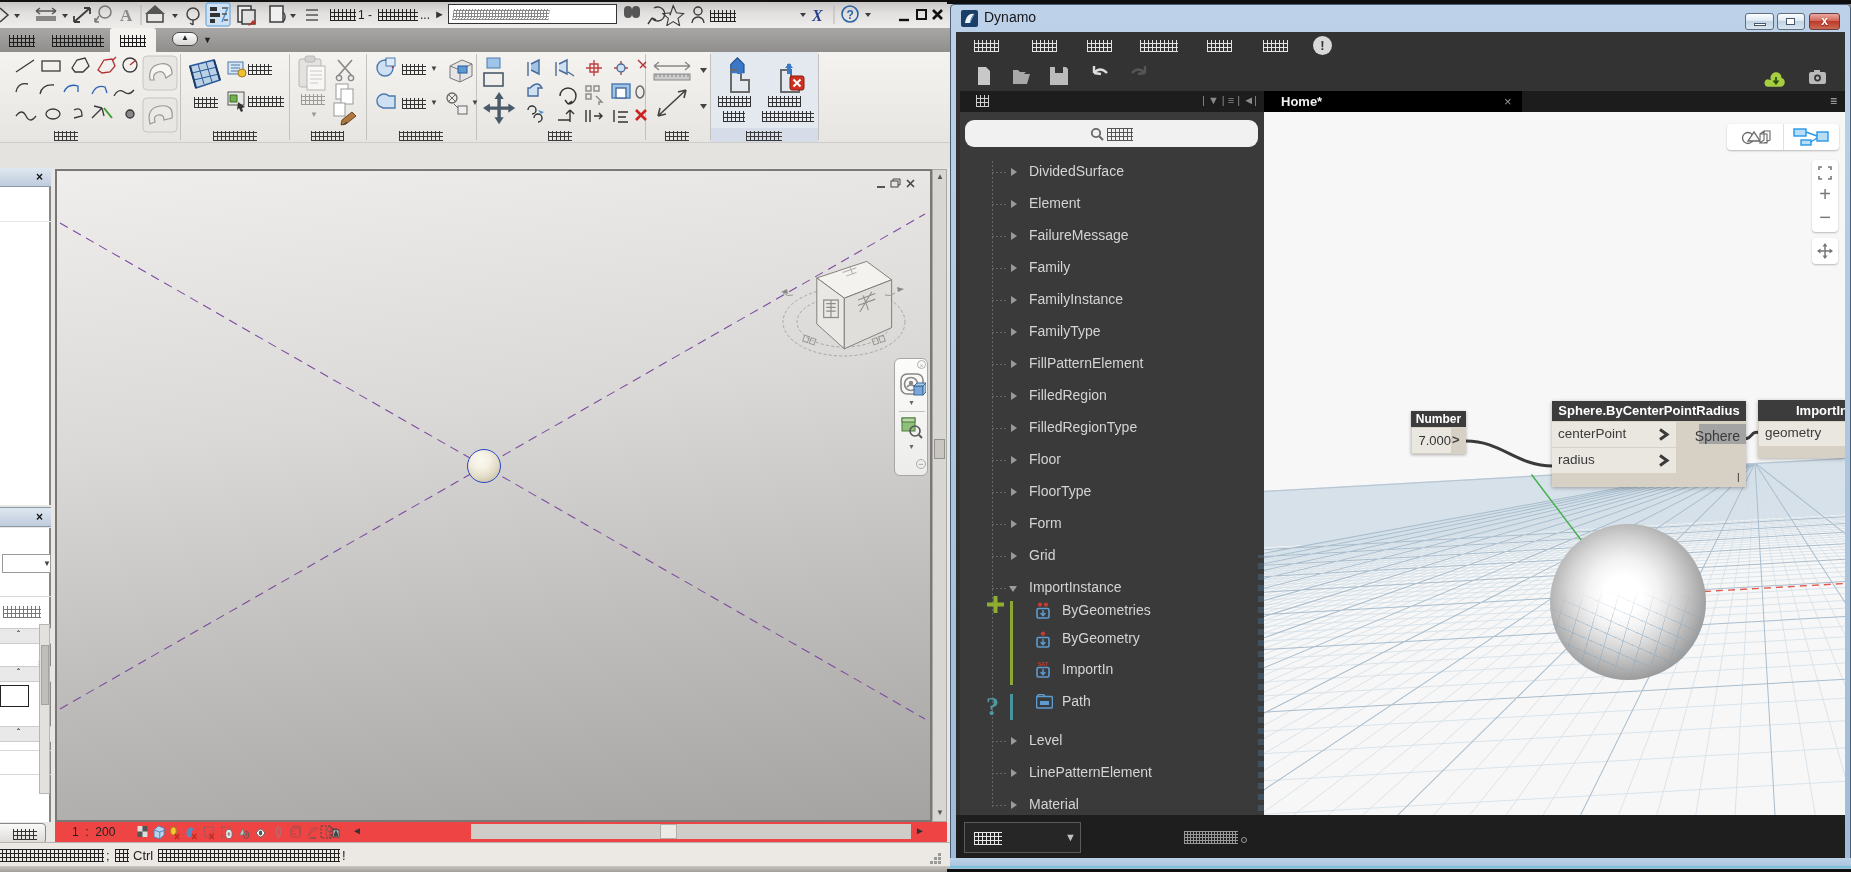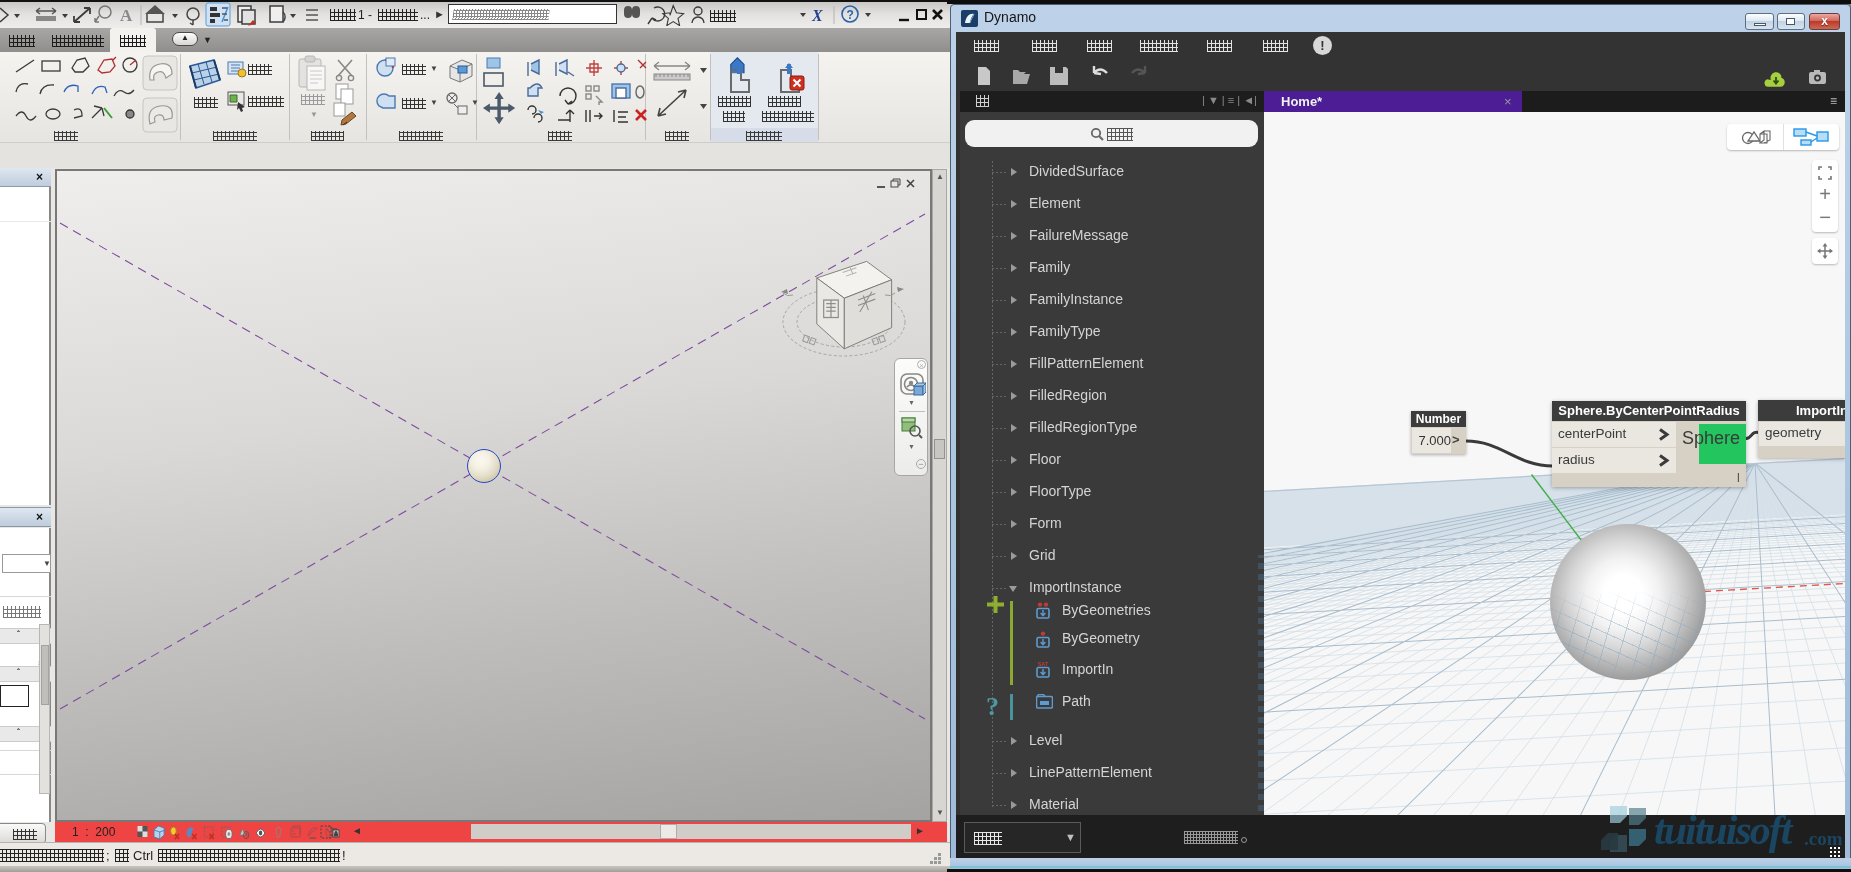--- a/index.html
+++ b/index.html
@@ -626,21 +626,21 @@
         <div class="ab" style="left:51px;top:678px;width:0;height:0;border-left:6px solid #9a9a9a;border-top:4.5px solid rgba(0,0,0,0);border-bottom:4.5px solid rgba(0,0,0,0)"></div>
         <div class="ab" style="left:69px;top:673px;white-space:nowrap">LinePatternElement</div>
         <div class="ab" style="left:32px;top:714px;width:14px;height:1px;background-image:linear-gradient(90deg,#666 50%,rgba(0,0,0,0) 50%);background-size:4px 1px"></div>
         <div class="ab" style="left:51px;top:710px;width:0;height:0;border-left:6px solid #9a9a9a;border-top:4.5px solid rgba(0,0,0,0);border-bottom:4.5px solid rgba(0,0,0,0)"></div>
         <div class="ab" style="left:69px;top:705px;white-space:nowrap">Material</div>
       </div>
     </div>
 
     <div class="ab" id="dcanvas-wrap" style="left:308px;top:59px;width:581px;height:724px">
       <div class="ab" style="left:0;top:0;width:581px;height:21px;background:#1c1c1c">
-        <div class="ab" style="left:0;top:0;width:258px;height:21px;background:#4c1d95;color:#f0f0f0;font-size:13px;font-weight:bold">
+        <div class="ab" style="left:0;top:0;width:258px;height:21px;background:#000000;color:#f0f0f0;font-size:13px;font-weight:bold">
               <span style="position:absolute;left:17px;top:3px">Home*</span>
               <span style="position:absolute;left:240px;top:3px;color:#999;font-weight:normal">×</span>
             </div>
         <div class="ab" style="left:566px;top:5px;width:14px;height:11px;color:#bbb;font-size:12px;line-height:11px">≡</div>
       </div>
       <div class="ab" id="dcanvas" style="left:0;top:21px;width:581px;height:703px;background:#f7f7f7;overflow:hidden">
         <svg class="ab" style="left:0;top:0" width="581" height="703" viewBox="0 0 581 703">
               <g transform="rotate(-3.246 491.0 351.0)">
                 <rect x="-3000" y="351.0" width="6600" height="56.4" fill="#d7e1ea"></rect>
                 <path d="M-3000 673.9L3600 673.9M-3000 640.5L3600 640.5M-3000 613.4L3600 613.4M-3000 590.9L3600 590.9M-3000 555.8L3600 555.8M-3000 541.8L3600 541.8M-3000 529.7L3600 529.7M-3000 519.0L3600 519.0M-3000 501.0L3600 501.0M-3000 493.3L3600 493.3M-3000 486.5L3600 486.5M-3000 480.2L3600 480.2M-3000 469.3L3600 469.3M-3000 464.5L3600 464.5M-3000 460.1L3600 460.1M-3000 456.0L3600 456.0M-3000 448.7L3600 448.7M-3000 445.4L3600 445.4M-3000 442.3L3600 442.3M-3000 439.4L3600 439.4M-3000 434.2L3600 434.2M-3000 431.8L3600 431.8M-3000 429.5L3600 429.5M-3000 427.4L3600 427.4M-3000 423.4L3600 423.4M-3000 421.6L3600 421.6M-3000 419.8L3600 419.8M-3000 418.2L3600 418.2M-3000 415.1L3600 415.1M-3000 413.7L3600 413.7M-3000 412.3L3600 412.3M-3000 411.0L3600 411.0M-3000 408.5L3600 408.5M481.6 352.2L-3813.7 900.0M481.7 352.2L-3751.3 900.0M481.9 352.2L-3688.9 900.0M482.0 352.2L-3626.5 900.0M482.3 352.2L-3501.7 900.0M482.4 352.2L-3439.3 900.0M482.5 352.2L-3377.0 900.0M482.7 352.2L-3314.6 900.0M483.0 352.2L-3189.8 900.0M483.1 352.2L-3127.4 900.0M483.2 352.2L-3065.0 900.0M483.4 352.2L-3002.6 900.0M483.6 352.2L-2877.9 900.0M483.8 352.2L-2815.5 900.0M483.9 352.2L-2753.1 900.0M484.0 352.2L-2690.7 900.0M484.3 352.2L-2565.9 900.0M484.5 352.2L-2503.5 900.0M484.6 352.2L-2441.2 900.0M484.7 352.2L-2378.8 900.0M485.0 352.2L-2254.0 900.0M485.1 352.2L-2191.6 900.0M485.3 352.2L-2129.2 900.0M485.4 352.2L-2066.8 900.0M485.7 352.2L-1942.1 900.0M485.8 352.2L-1879.7 900.0M486.0 352.2L-1817.3 900.0M486.1 352.2L-1754.9 900.0M486.4 352.2L-1630.1 900.0M486.5 352.2L-1567.8 900.0M486.6 352.2L-1505.4 900.0M486.8 352.2L-1443.0 900.0M487.0 352.2L-1318.2 900.0M487.2 352.2L-1255.8 900.0M487.3 352.2L-1193.4 900.0M487.5 352.2L-1131.0 900.0M487.7 352.2L-1006.3 900.0M487.9 352.2L-943.9 900.0M488.0 352.2L-881.5 900.0M488.1 352.2L-819.1 900.0M488.4 352.2L-694.3 900.0M488.5 352.2L-632.0 900.0M488.7 352.2L-569.6 900.0M488.8 352.2L-507.2 900.0M489.1 352.2L-382.4 900.0M489.2 352.2L-320.0 900.0M489.4 352.2L-257.6 900.0M489.5 352.2L-195.2 900.0M489.8 352.2L-70.5 900.0M489.9 352.2L-8.1 900.0M490.0 352.2L54.3 900.0M490.2 352.2L116.7 900.0M490.5 352.2L241.5 900.0M490.6 352.2L303.8 900.0M490.7 352.2L366.2 900.0M490.9 352.2L428.6 900.0M491.1 352.2L553.4 900.0M491.3 352.2L615.8 900.0M491.4 352.2L678.2 900.0M491.5 352.2L740.5 900.0M491.8 352.2L865.3 900.0M492.0 352.2L927.7 900.0M492.1 352.2L990.1 900.0M492.2 352.2L1052.5 900.0M492.5 352.2L1177.2 900.0" stroke="#d3dfe8" stroke-width="0.8" fill="none"></path>
@@ -678,21 +678,21 @@
                 <svg class="ab" style="left:106px;top:6px" width="12" height="13" viewBox="0 0 12 13">
                   <path d="M2 1.5 L9 6.5 L2 11.5" fill="none" stroke="#3a3a3a" stroke-width="3"></path>
                 </svg>
               </div>
         <div class="ab" style="left:0;top:47px;width:124px;height:25px;background:#eae7e0;color:#3a3a3a;font-size:13.5px">
                 <span class="ab" style="left:6px;top:4px">radius</span>
                 <svg class="ab" style="left:106px;top:6px" width="12" height="13" viewBox="0 0 12 13">
                   <path d="M2 1.5 L9 6.5 L2 11.5" fill="none" stroke="#3a3a3a" stroke-width="3"></path>
                 </svg>
               </div>
-        <div class="ab" style="left:147px;top:23px;width:47px;height:40px;background:#22c55e;color:#3a3a3a;font-size:18px;text-align:right">
+        <div class="ab" style="left:147px;top:23px;width:47px;height:20px;background:#a3a3a3;color:#3a3a3a;font-size:14px;text-align:right">
                 <span style="position:absolute;right:6px;top:4px">Sphere</span>
               </div>
         <div class="ab" style="right:6px;bottom:2px;color:#555;font-size:12px">I</div>
       </div>
 
       <div class="ab" style="left:494px;top:288px;width:87px;height:58px;background:#d6d1c4;box-shadow:0 1px 4px rgba(0,0,0,.3)">
         <div class="ab" style="left:0;top:0;width:87px;height:21px;background:#3c3c3c;color:#fff;font-size:13px;font-weight:bold">
                 <span style="position:absolute;left:38px;top:3px">ImportIn</span>
               </div>
         <div class="ab" style="left:1px;top:22px;width:86px;height:24px;background:#eae7e0;color:#3a3a3a;font-size:13.5px">
@@ -736,35 +736,20 @@
 
     <div class="ab" id="dbottom" style="left:0;top:783px;width:889px;height:43px;background:#1e1e1e">
       <div class="ab" style="left:8px;top:7px;width:117px;height:31px;background:#262626;border:1px solid #5a5a5a;color:#e8e8e8;font-size:14px">
         <span class="ab z" style="left:9px;top:9px;width:28px;height:13px"></span>
         <span class="ab" style="left:100px;top:8px;color:#c0c0c0;font-size:11px">▼</span>
       </div>
       <span class="ab zf" style="left:228px;top:16px;width:54px;height:13px;color:#989898"></span>
       <span class="ab" style="left:285px;top:22px;width:6px;height:6px;border:1.2px solid #989898;border-radius:50%"></span>
     </div>
 
-    <div class="ab" style="left:640px;top:768px;width:249px;height:58px;overflow:hidden">
-      <svg class="ab" style="left:0;top:0" width="60" height="58" viewBox="0 0 60 58">
-        <g opacity="0.85">
-        <path d="M14 6 h17 v10 l-7 7 h-10 z" fill="#9fcfdd" opacity="0.8"></path>
-        <path d="M33 8 v17 h10 l7 -7 v-10 z" fill="#537e8d" opacity="0.8"></path>
-        <path d="M31 52 h-17 v-10 l7 -7 h10 z" fill="#39545e" opacity="0.9"></path>
-        <path d="M12 50 v-17 h-10 l-7 7 v10 z" fill="#2a3f47" opacity="0.9" transform="translate(10,0)"></path>
-        <path d="M33 29 v17 h10 l7 -7 v-10 z" fill="#3d7a93" opacity="0.85"></path>
-        </g>
-      </svg>
-      <div class="ab" style="left:58px;top:6px;width:150px;height:50px;font-family:'Liberation Serif',serif;font-style:italic;font-weight:bold;font-size:42px;color:rgba(26,74,104,0.9);letter-spacing:-2px">tuituisoft</div>
-      <div class="ab" style="left:208px;top:28px;font-family:'Liberation Serif',serif;font-weight:bold;font-size:19px;color:rgba(26,74,104,0.9)">.com</div>
-      <div class="ab" style="left:233px;top:46px;width:11px;height:11px;background:
-        radial-gradient(circle, #fff 35%, rgba(0,0,0,0) 40%);background-size:4px 4px"></div>
-    </div>
 
   </div>
 
   <div class="ab" style="left:3px;top:858px;width:901px;height:11px;background:linear-gradient(#bcd1e7,#a5c0dc)"></div>
   <div class="ab" style="left:3px;top:866px;width:901px;height:2px;background:#79c2d8"></div>
   <div class="ab" style="left:0;top:869px;width:904px;height:3px;background:#0e0e0e"></div>
 </div>
 
 </div>
 

